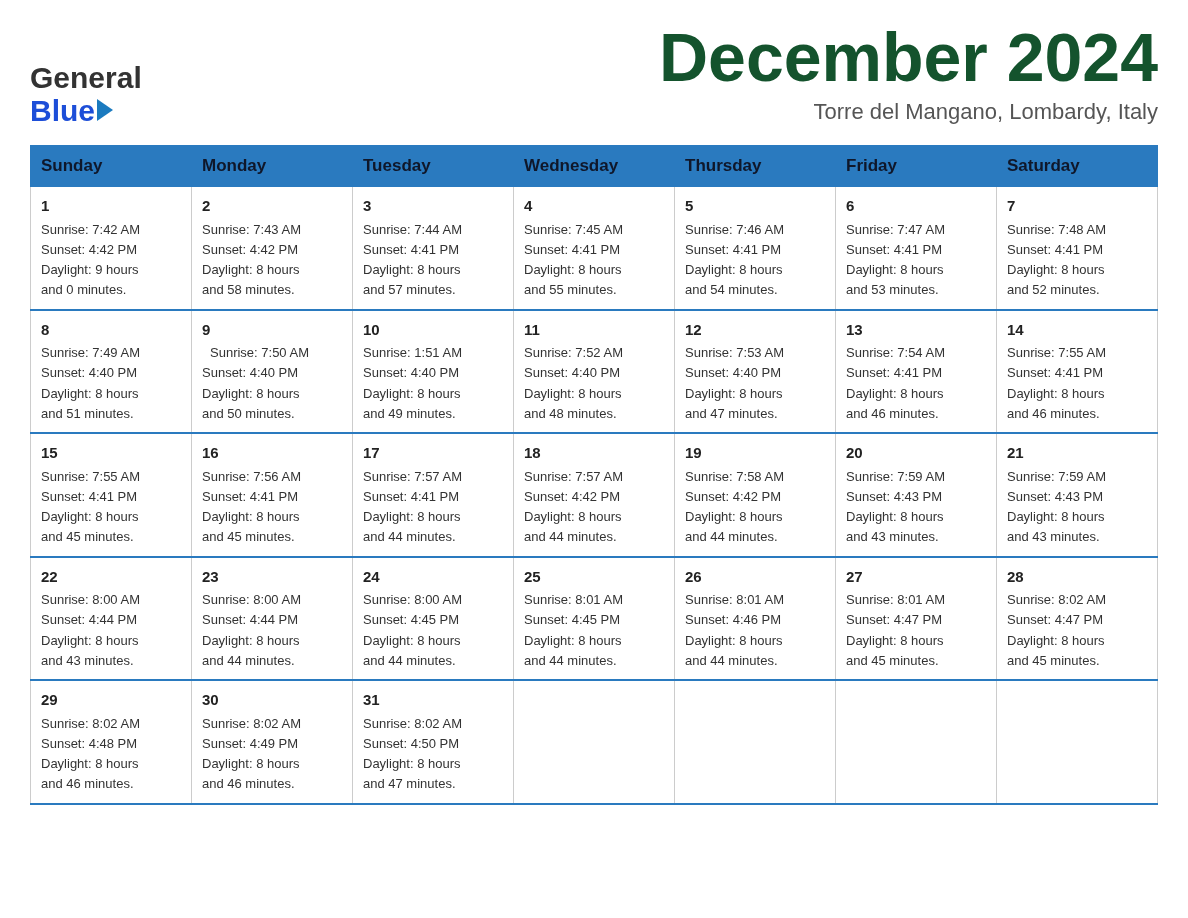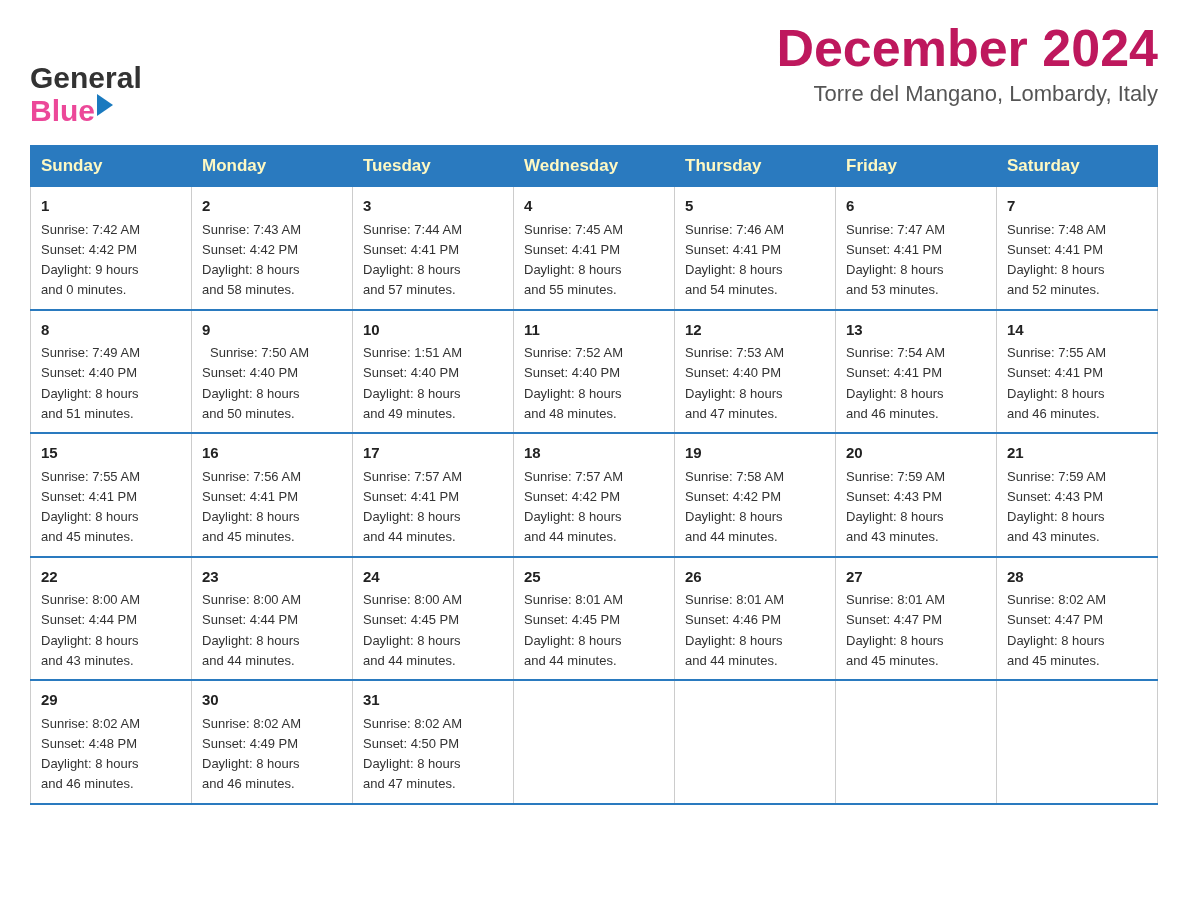--- a/index.html
+++ b/index.html
@@ -13,38 +13,38 @@
     .header {
       display: flex;
       justify-content: space-between;
       align-items: flex-start;
       margin-bottom: 18px;
     }
     .title-block {
       text-align: right;
     }
     .page-title {
-      font-size: 52px;
-      font-weight: bold;
-      color: #be185d;
+      font-size: 68px;
+      font-weight: bold;
+      color: #14532d;
       line-height: 1.1;
     }
     .page-subtitle {
       font-size: 22px;
       color: #555;
       margin-top: 4px;
     }
     table {
       width: 100%;
       border-collapse: collapse;
       table-layout: fixed;
     }
     thead tr th {
       background-color: #2a7abf;
-      color: #fef9c3;
+      color: #0f172a;
       font-size: 17px;
       font-weight: bold;
       padding: 10px 10px;
       text-align: left;
       border: 1px solid #2a7abf;
     }
     tbody tr td {
       vertical-align: top;
       padding: 8px 10px;
       font-size: 13.5px;
@@ -83,22 +83,23 @@
       margin-top: 41px;
     }
     .logo-row1 {
       font-size: 30px;
       font-weight: bold;
       color: #333;
     }
     .logo-row2 {
       font-size: 30px;
       font-weight: bold;
-      color: #ec4899;
+      color: #1d4ed8;
       display: flex;
+      align-items: center;
     }
     .triangle {
       display: inline-block;
       width: 0;
       height: 0;
       border-top: 11px solid transparent;
       border-bottom: 11px solid transparent;
       border-left: 16px solid #1a7abf;
       margin-left: 2px;
       vertical-align: middle;

